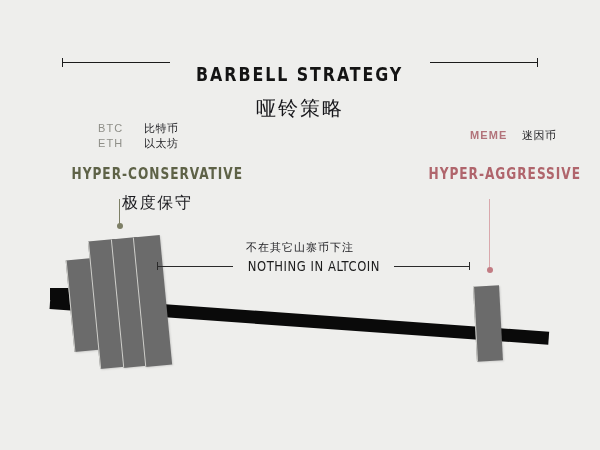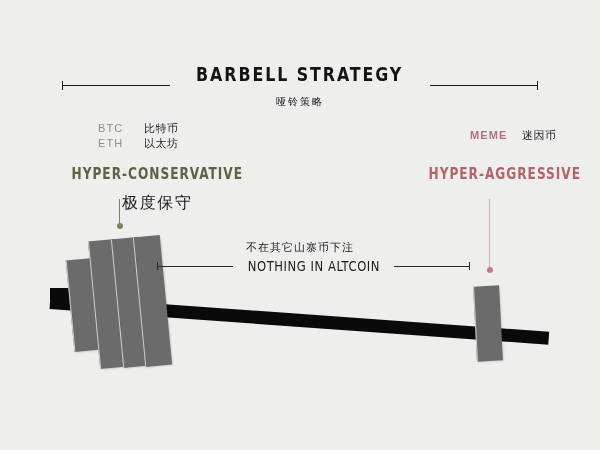--- a/index.html
+++ b/index.html
@@ -20,21 +20,21 @@
     background: #eeeeec;
   }
 
   
   .title-row {
     position: absolute;
     left: 0;
     top: 62px;
     width: 600px;
     display: flex;
-    align-items: flex-end;
+    align-items: flex-start;
     justify-content: center;
     gap: 12px;
   }
   .title-rule {
     position: relative;
     height: 1px;
     background: #1b1b1b;
     width: 108px;
   }
   .title-rule.left::before,
@@ -58,21 +58,21 @@
     white-space: nowrap;
     transform: scaleX(0.88);
     transform-origin: center;
   }
   .title-sub {
     position: absolute;
     left: 0;
     top: 95px;
     width: 600px;
     text-align: center;
-    font-size: 10px;
+    font-size: 20px;
     letter-spacing: 2px;
     color: #16161a;
   }
 
   
   .ticker-group {
     position: absolute;
     font-size: 11px;
     line-height: 15px;
     letter-spacing: 1.1px;

